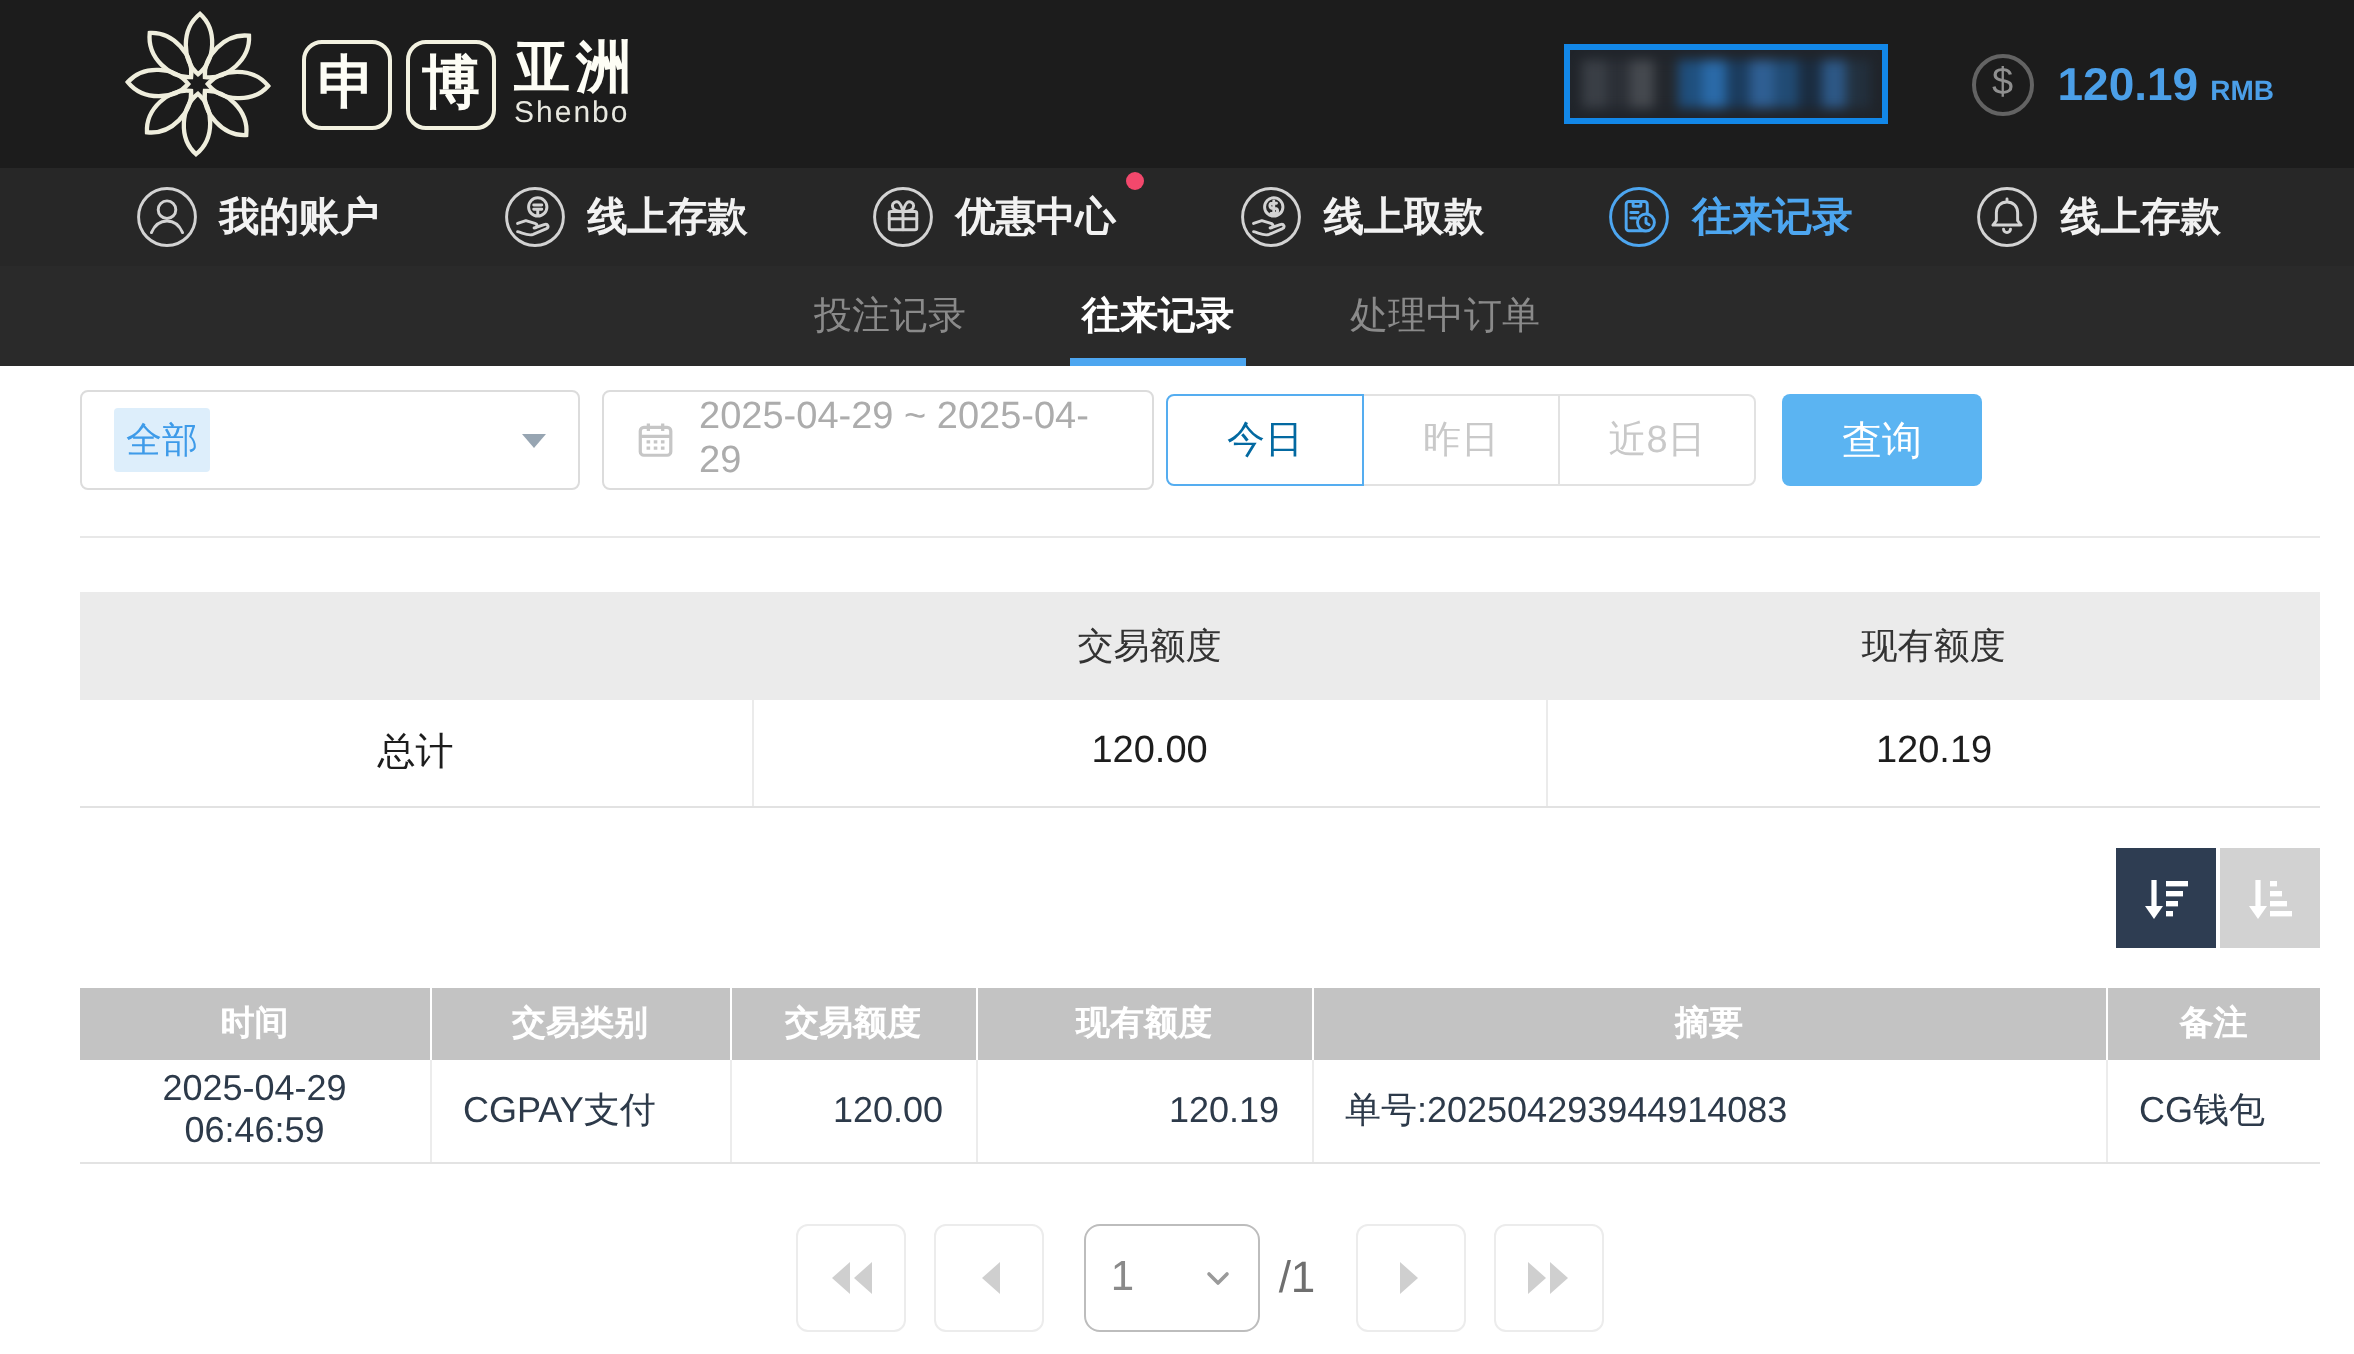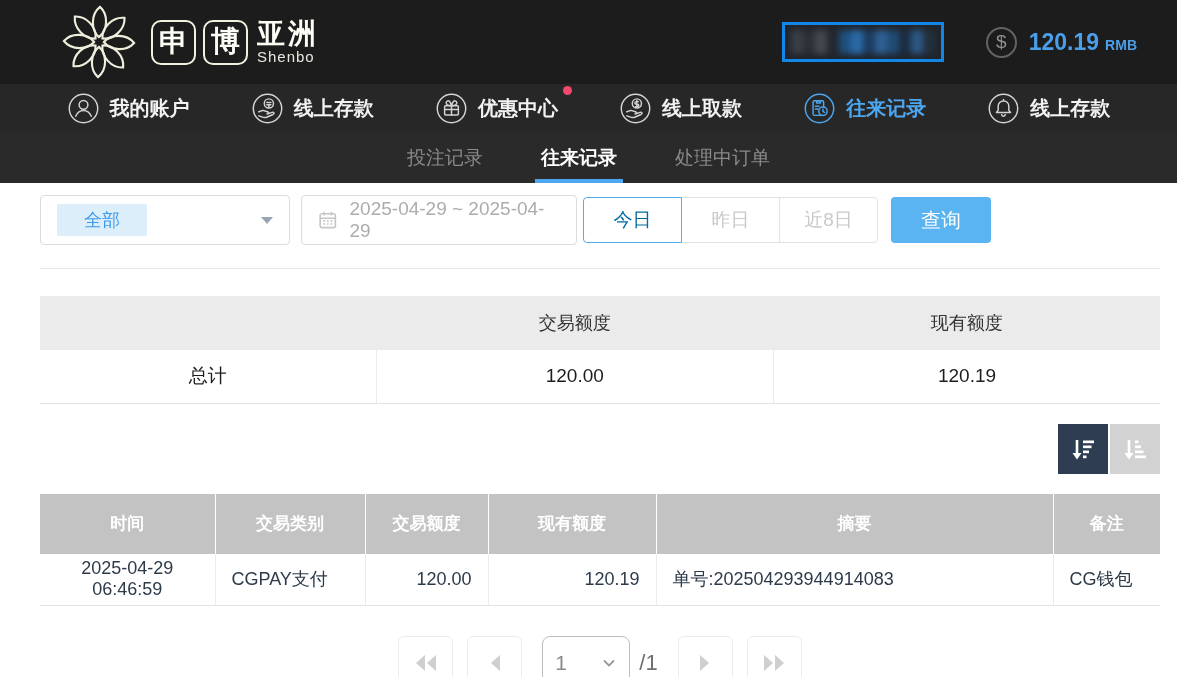--- a/index.html
+++ b/index.html
@@ -51,21 +51,21 @@
   .subtab.active::after { content:""; position:absolute; left:0; right:0; bottom:0;
     height:4px; background:#4da6f0; }
 
   
   .content { padding:12px 17px 0 40px; }
 
   .filters { display:flex; align-items:center; height:50px; }
   .type-select { width:250px; height:50px; border:1px solid #dcdcdc; border-radius:4px;
     display:flex; align-items:center; justify-content:space-between; padding:0 16px;
     cursor:pointer; }
-  .chip { background:#ddeefb; color:#3e9be9; font-size:18px; padding:4px 27px; border-radius:2px; }
+  .chip { background:#ddeefb; color:#3e9be9; font-size:18px; padding:4px 6px; border-radius:2px; }
   .caret-down { width:0; height:0; border-left:6px solid transparent;
     border-right:6px solid transparent; border-top:7px solid #97a5b2; }
   .date-picker { width:276px; height:50px; border:1px solid #dcdcdc; border-radius:4px;
     display:flex; align-items:center; padding:0 15px; margin-left:11px; color:#acacac;
     font-size:19px; cursor:pointer; }
   .date-picker svg { width:22px; height:22px; stroke:#c6c6c6; fill:none; stroke-width:1.8;
     margin-right:11px; }
   .quick-group { display:flex; height:46px; margin-left:6px; }
   .quick { width:99px; border:1px solid #e2e2e2; background:#fff; color:#c9c9c9;
     font-size:19px; display:flex; align-items:center; justify-content:center;
@@ -90,21 +90,21 @@
   
   .sort-row { display:flex; justify-content:flex-end; margin-top:20px; gap:2px; }
   .sort-btn { width:50px; height:50px; border:none; display:flex; align-items:center;
     justify-content:center; cursor:pointer; }
   .sort-btn.desc { background:#2e3d52; }
   .sort-btn.asc  { background:#d2d2d2; }
 
   
   .records { width:100%; border-collapse:collapse; margin-top:20px; }
   .records thead th { background:#c3c3c3; color:#fff; font-size:17px; font-weight:bold;
-    height:60px; border-right:1px solid #fff; }
+    height:36px; border-right:1px solid #fff; }
   .records thead th:last-child { border-right:none; }
   .records tbody td { background:#fff; height:52px; color:#2d3a4a; font-size:18px;
     border-bottom:1px solid #e3e3e3; border-right:1px solid #ececec; padding:0 16px; }
   .records tbody td:last-child { border-right:none; }
   .al { text-align:left; } .ac { text-align:center; } .ar { text-align:right; }
 
   
   .pagination { display:flex; justify-content:center; align-items:center; margin-top:30px; }
   .page-btn { width:55px; height:54px; background:#fff; border:1px solid #ececec;
     border-radius:6px; display:flex; align-items:center; justify-content:center;

